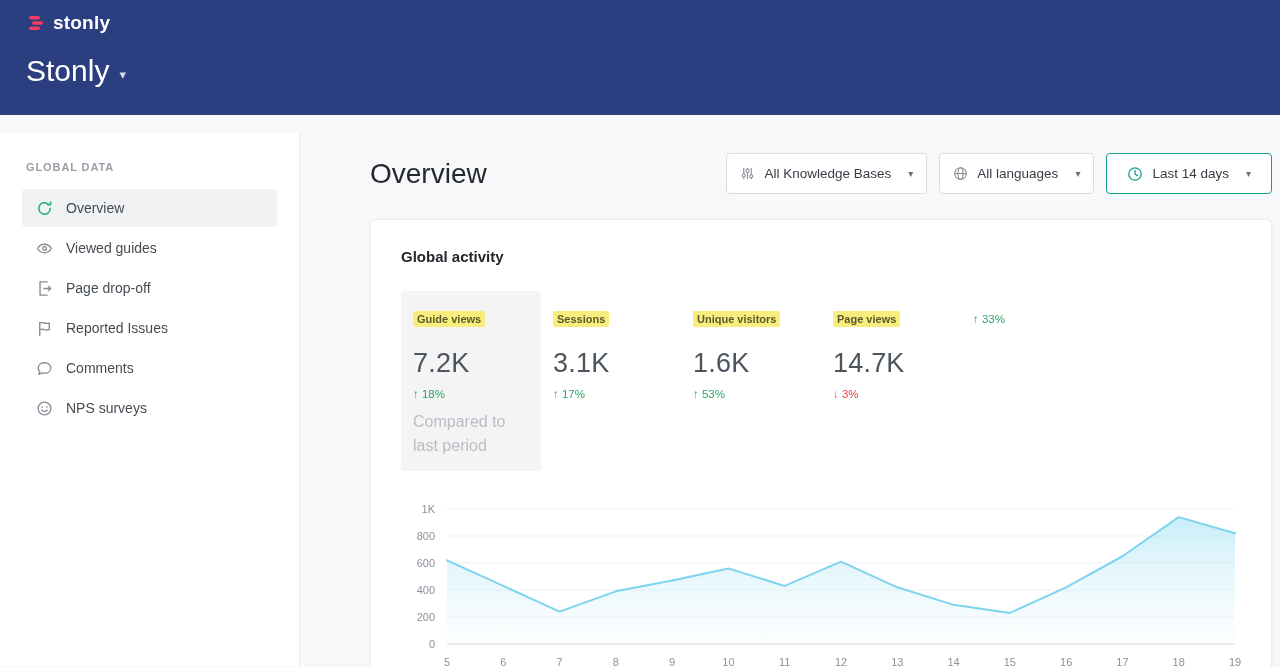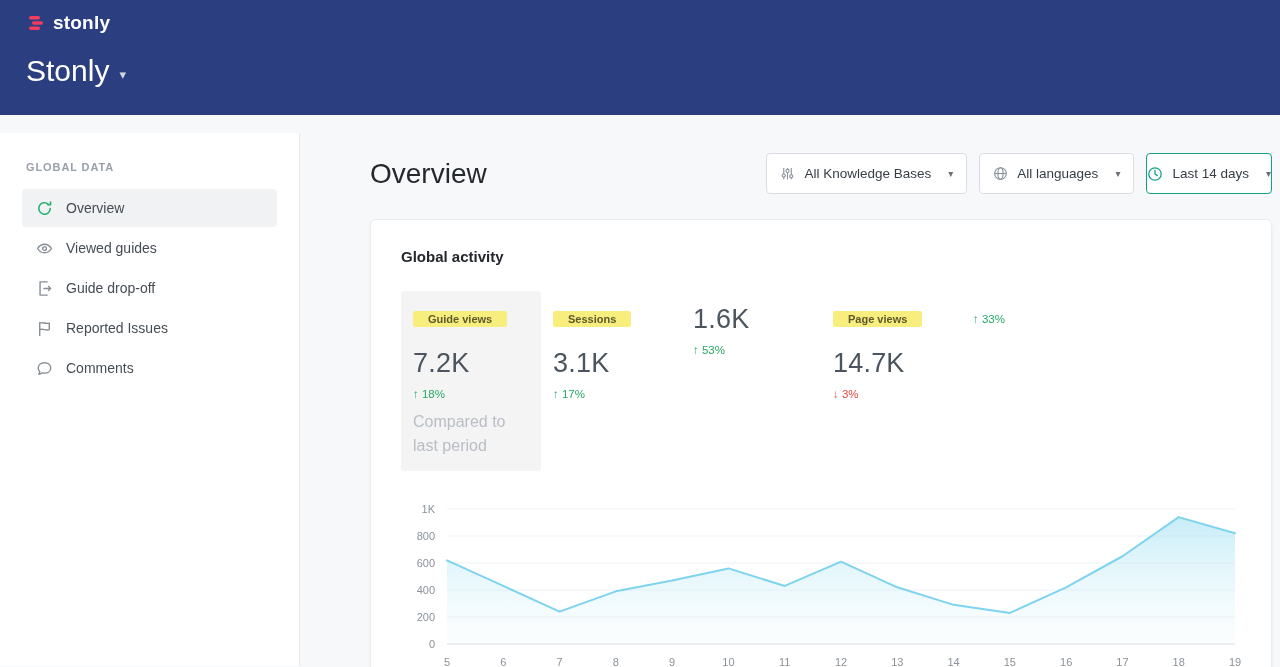--- a/index.html
+++ b/index.html
@@ -31,32 +31,32 @@
   .side-item .s-icon { width:17px; height:17px; display:flex; align-items:center; }
   .side-item svg { width:17px; height:17px; }
 
   
   .main { flex:1; padding:38px 10px 0 70px; }
   .main-header { display:flex; justify-content:space-between; align-items:center; }
   .page-title { font-size:28px; font-weight:400; color:#25292e; }
   .filters { display:flex; gap:12px; }
   .filter-btn { height:41px; background:#fff; border:1px solid #d9dde3; border-radius:4px; display:flex; align-items:center; gap:9px; padding:0 13px; font-size:13.5px; color:#363d45; cursor:pointer; }
   .filter-btn .chev { margin-left:8px; color:#6a7078; font-size:10px; }
-  .filter-btn.date { border-color:#12a187; padding:0 0; }
+  .filter-btn.date { border-color:#12a187; padding:0 20px; }
   .filter-btn svg { display:block; }
 
   
   .card { margin-top:25px; background:#fff; border:1px solid #ecedf0; border-radius:6px; box-shadow:0 1px 3px rgba(25,35,60,.06); padding:28px 30px 20px; }
   .card-title { font-size:15px; font-weight:bold; color:#23272c; }
 
   .metrics { display:flex; margin-top:26px; }
   .metric { width:140px; padding:13px 12px; border-radius:4px; cursor:pointer; }
   .metric.selected { background:#f4f4f5; }
   .m-label { height:44px; line-height:1.75; }
-  .m-label .hl { background:#f7ee7d; color:#5e582d; font-size:11px; font-weight:bold; padding:2px 15px; border-radius:2px; -webkit-box-decoration-break:clone; box-decoration-break:clone; }
+  .m-label .hl { background:#f7ee7d; color:#5e582d; font-size:11px; font-weight:bold; padding:2px 4px; border-radius:2px; -webkit-box-decoration-break:clone; box-decoration-break:clone; }
   .m-value { font-size:27px; color:#4c555d; letter-spacing:.2px; }
   .m-delta { margin-top:9px; font-size:11.5px; font-weight:normal; }
   .m-delta.up { color:#27a865; }
   .m-delta.down { color:#e2483d; }
   .m-note { margin-top:10px; font-size:16px; line-height:1.5; color:#b9bec5; }
 
   .chart-wrap { margin-top:28px; }
   #chart-svg { width:840px; height:175px; display:block; }
   #chart-svg .grid { stroke:#eef1f5; stroke-width:1; }
   #chart-svg .grid.base { stroke:#d8dce2; }
@@ -113,21 +113,21 @@
       <span>Viewed guides</span>
     </div>
 
     <div class="side-item">
       <span class="s-icon">
         <svg viewBox="0 0 16 16">
             <path d="M10.5 14.2H3.8V1.8h6.7" fill="none" stroke="#868d97" stroke-width="1.3" stroke-linecap="round" stroke-linejoin="round"></path>
             <path d="M7.5 8h6.3M13.8 8l-2-2M13.8 8l-2 2" fill="none" stroke="#868d97" stroke-width="1.3" stroke-linecap="round" stroke-linejoin="round"></path>
           </svg>
       </span>
-      <span>Guide drop-off</span>
+      <span>Page drop-off</span>
     </div>
 
     <div class="side-item">
       <span class="s-icon">
         <svg viewBox="0 0 16 16">
             <path d="M3.5 14.5v-12" stroke="#868d97" stroke-width="1.3" stroke-linecap="round"></path>
             <path d="M3.5 2.9c3-1.6 5.4 1.4 9 0v6.2c-3.6 1.4-6-1.6-9 0" fill="none" stroke="#868d97" stroke-width="1.3" stroke-linejoin="round"></path>
           </svg>
       </span>
       <span>Reported Issues</span>
@@ -135,20 +135,31 @@
 
     <div class="side-item">
       <span class="s-icon">
         <svg viewBox="0 0 16 16">
             <path d="M8 2.6c3.5 0 5.9 2.1 5.9 4.9S11.5 12.4 8 12.4c-.7 0-1.3-.1-1.9-.3l-3.4 1.4.9-2.6C2.6 10 2.1 8.8 2.1 7.5 2.1 4.7 4.5 2.6 8 2.6z" fill="none" stroke="#868d97" stroke-width="1.3" stroke-linejoin="round"></path>
           </svg>
       </span>
       <span>Comments</span>
     </div>
 
+    <div class="side-item">
+      <span class="s-icon">
+        <svg viewBox="0 0 16 16">
+            <circle cx="8" cy="8" r="6" fill="none" stroke="#868d97" stroke-width="1.3"></circle>
+            <circle cx="5.9" cy="6.6" r=".8" fill="#868d97"></circle>
+            <circle cx="10.1" cy="6.6" r=".8" fill="#868d97"></circle>
+            <path d="M5.4 9.6c.7.9 1.6 1.3 2.6 1.3s1.9-.4 2.6-1.3" fill="none" stroke="#868d97" stroke-width="1.3" stroke-linecap="round"></path>
+          </svg>
+      </span>
+      <span>NPS surveys</span>
+    </div>
   </div>
 
   <div class="main">
     <div class="main-header">
       <div class="page-title">Overview</div>
       <div class="filters">
 
         <div class="filter-btn">
           <span>
             <svg width="15" height="15" viewBox="0 0 16 16">
@@ -200,20 +211,21 @@
           <div class="m-note">Compared to last period</div>
         </div>
 
         <div class="metric">
           <div class="m-label"><span class="hl">Sessions</span></div>
           <div class="m-value">3.1K</div>
           <div class="m-delta up"><span>↑</span> <span>17%</span></div>
         </div>
 
         <div class="metric">
+          <div class="m-label"><span class="hl">Unique visitors</span></div>
           <div class="m-value">1.6K</div>
           <div class="m-delta up"><span>↑</span> <span>53%</span></div>
         </div>
 
         <div class="metric">
           <div class="m-label"><span class="hl">Page views</span></div>
           <div class="m-value">14.7K</div>
           <div class="m-delta down"><span>↓</span> <span>3%</span></div>
         </div>
 

